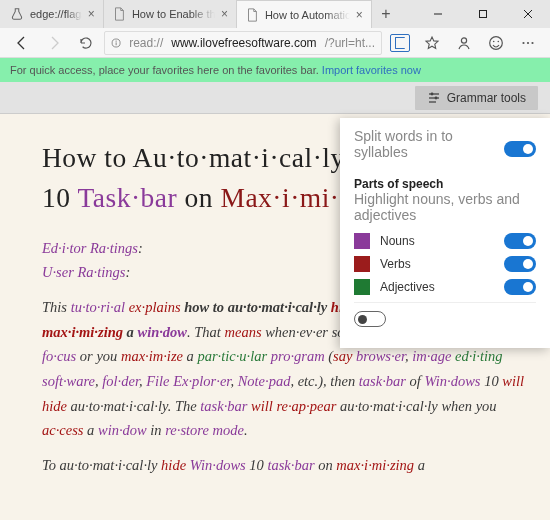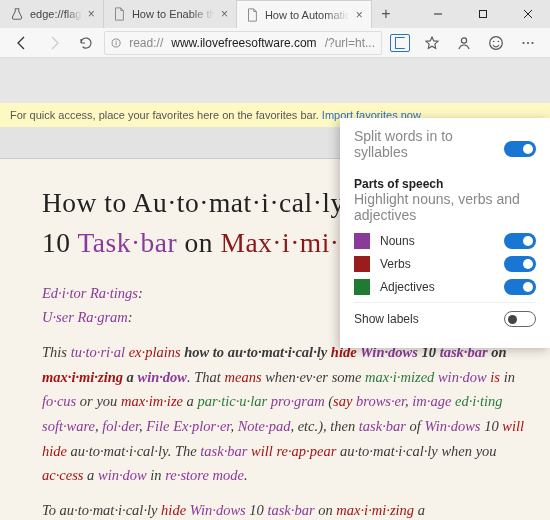--- a/index.html
+++ b/index.html
@@ -106,25 +106,24 @@
   }
   .rv-icon::before {
     content: ""; width: 9px; height: 10px;
     border: 1.3px solid #2f6fbf;
     border-right: none;
     border-radius: 1px;
   }
 
   
   .fav-bar {
-    background: #fef9c3;
+    background: #86efac;
     padding: 6px 10px;
     font-size: 11px;
     color: #555;
-    margin-top: 45px;
   }
   .fav-bar a { color: #2f6fbf; text-decoration: none; }
 
   
   .gt-bar {
     background: #e3e3e3;
     height: 32px;
     display: flex;
     align-items: center;
     justify-content: flex-end;
@@ -343,21 +342,21 @@
     </svg>
     <span>Grammar tools</span>
   </div>
 </div>
 
 <div class="reader">
   <h1>How to Au·to·mat·i·cal·ly <span class="verb">Hide</span> <span class="noun">Win·dows</span> 10 <span class="noun">Task·bar</span> on <span class="verb">Max·i·mi·zing</span> a <span class="noun">Win·dow</span></h1>
 
   <p>
     <a class="parsed" href="#">Ed·i·tor Ra·tings</a><span>:</span><br>
-    <a class="parsed" href="#">U·ser Ra·gram</a><span>:</span>
+    <a class="parsed" href="#">U·ser Ra·tings</a><span>:</span>
   </p>
 
   <p>This <a class="parsed noun" href="#">tu·to·ri·al</a> <span class="verb">ex·plains</span> <span class="b">how to au·to·mat·i·cal·ly <span class="verb">hide</span> <span class="noun">Win·dows</span> 10 <span class="noun">task·bar</span> on <span class="verb">max·i·mi·zing</span> a <span class="noun">win·dow</span></span>. That <span class="verb">means</span> when·ev·er some <span class="adj">max·i·mized</span> <span class="noun">win·dow</span> <span class="verb">is</span> in <span class="noun">fo·cus</span> or you <span class="verb">max·im·ize</span> a <span class="adj">par·tic·u·lar</span> <span class="noun">pro·gram</span> (<span class="verb">say</span> <span class="noun">brows·er</span>, <span class="noun">im·age</span> <span class="adj">ed·i·ting</span> <span class="noun">soft·ware</span>, <span class="noun">fol·der</span>, <a class="parsed noun" href="#">File Ex·plor·er</a>, <a class="parsed noun" href="#">Note·pad</a>, etc.), then <span class="noun">task·bar</span> of <span class="noun">Win·dows</span> 10 <span class="verb">will</span> <span class="verb">hide</span> au·to·mat·i·cal·ly. The <span class="noun">task·bar</span> <span class="verb">will</span> <span class="verb">re·ap·pear</span> au·to·mat·i·cal·ly when you <span class="verb">ac·cess</span> a <span class="noun">win·dow</span> in <span class="noun">re·store</span> <span class="noun">mode</span>.</p>
 
   <p>To au·to·mat·i·cal·ly <span class="verb">hide</span> <span class="noun">Win·dows</span> 10 <span class="noun">task·bar</span> on <span class="verb">max·i·mi·zing</span> a</p>
 </div>
 
 <div class="gt-panel">
   <div class="gt-row" style="margin-top:0">
     <div style="flex:1">
@@ -381,16 +380,15 @@
   </div>
   <div class="gt-row">
     <div class="sw adj"></div>
     <div class="label">Adjectives</div>
     <div class="toggle on"></div>
   </div>
 
   <div class="gt-sep"></div>
 
   <div class="gt-row">
-    <div class="label">Show labels</div>
     <div class="toggle off"></div>
   </div>
 </div>
 
 </body></html>

